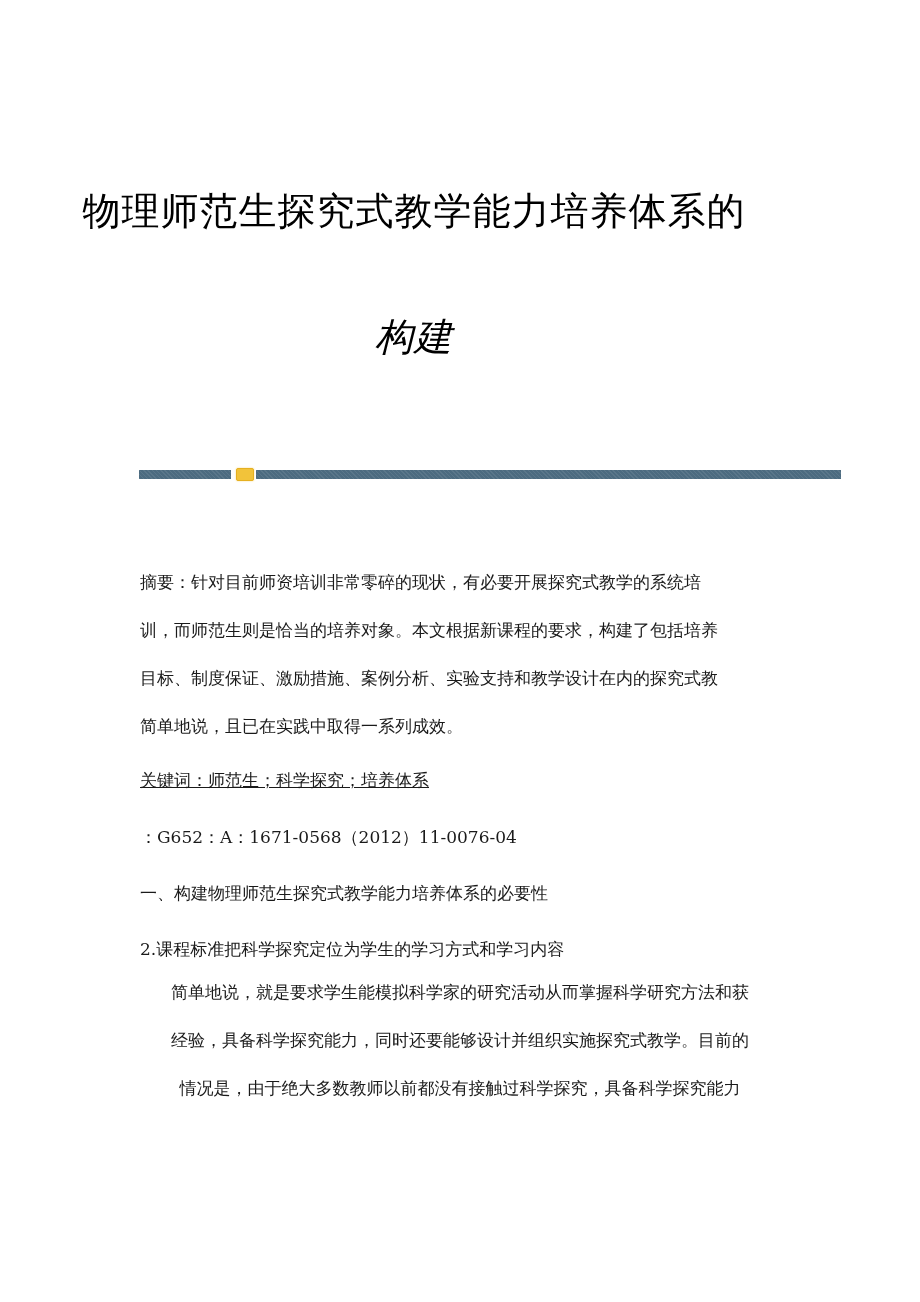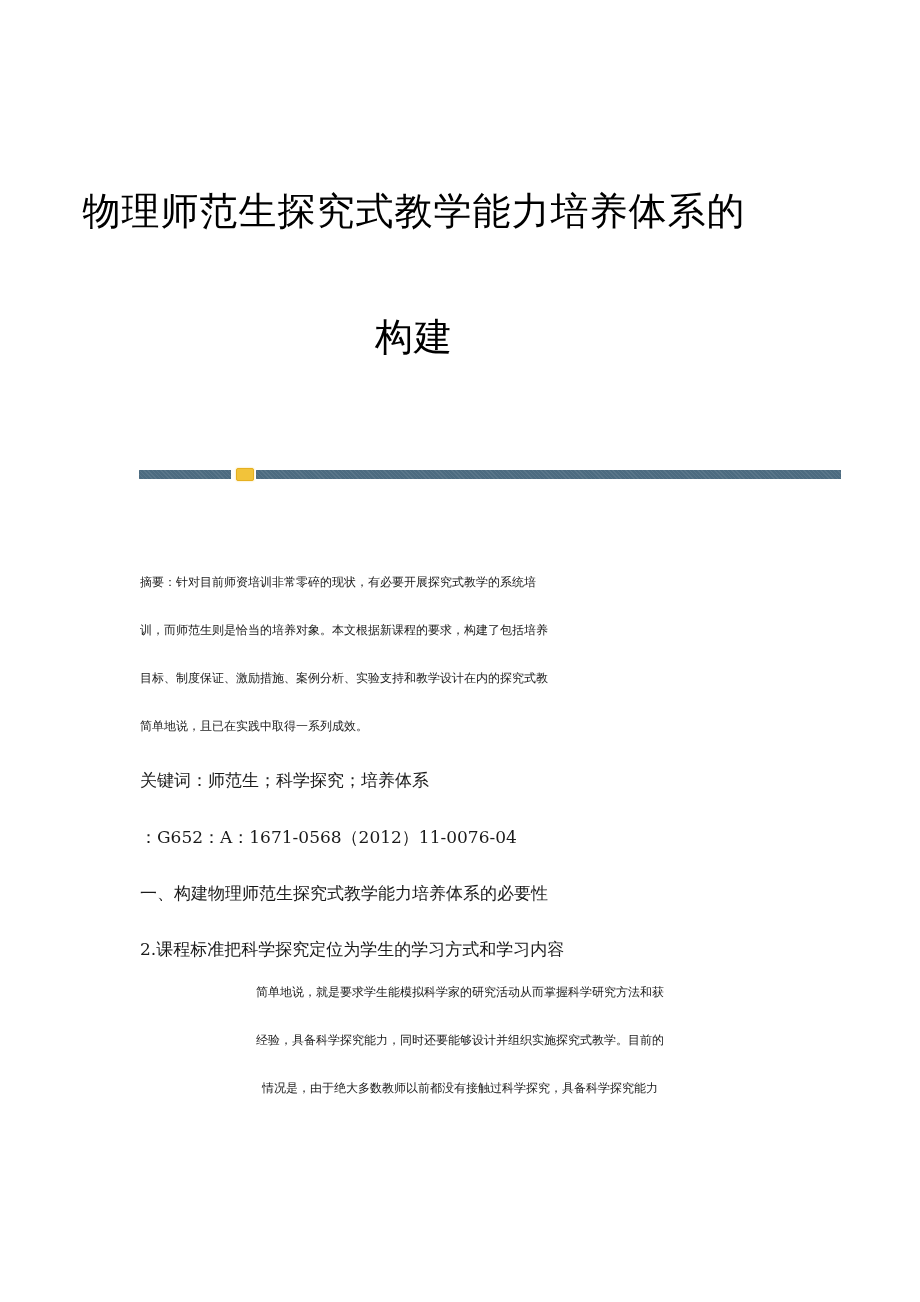--- a/index.html
+++ b/index.html
@@ -2,34 +2,34 @@
 <html><head>
   <meta charset="utf-8">
   <style>
     html, body { margin: 0; padding: 0; background: #ffffff; }
     body { width: 920px; height: 1302px; position: relative; overflow: hidden;
            font-family: "DejaVu Serif", "Liberation Serif", serif; color: #111; }
     .title-line { position: absolute; left: 0; width: 828px; text-align: center;
                   font-family: "DejaVu Sans", "Liberation Sans", sans-serif;
                   font-size: 38px; letter-spacing: 1px; color: #000; }
     #t1 { top: 186px; }
-    #t2 { top: 312px; }
+    #t2 { top: 312px; font-style: italic; }
     .divider { position: absolute; top: 470px; height: 9px; background: #4c6b80;
                background-image: repeating-linear-gradient(45deg, rgba(255,255,255,0.08) 0 1px, transparent 1px 3px); }
     #div-left { left: 139px; width: 92px; }
     #div-right { left: 256px; width: 585px; }
     .ornament { position: absolute; left: 236px; top: 468px; width: 16px; height: 11px;
                 background: #f2c33a; border: 1px solid #e6b020; border-radius: 2px;
                 box-shadow: 0 0 2px #f7d98a; }
-    .para { position: absolute; left: 140px; width: 640px; font-size: 12px;
+    .para { position: absolute; left: 140px; width: 640px; font-size: 17px;
             line-height: 48px; color: #1a1a1a; }
     .para p { margin: 0; white-space: nowrap; }
     #abstract { top: 558px; }
     .single { position: absolute; left: 140px; font-size: 17px; color: #1a1a1a; white-space: nowrap; line-height: 24px; }
-    #keywords { top: 768px; }
+    #keywords { top: 768px; text-decoration: underline; }
     #classification { top: 825px; }
     #section1 { top: 881px; }
     #sub1 { top: 937px; }
     #body1 { top: 968px; text-align: center; }
   </style>
 </head>
 <body>
 
 <div>
   <div id="t1" class="title-line">物理师范生探究式教学能力培养体系的</div>

